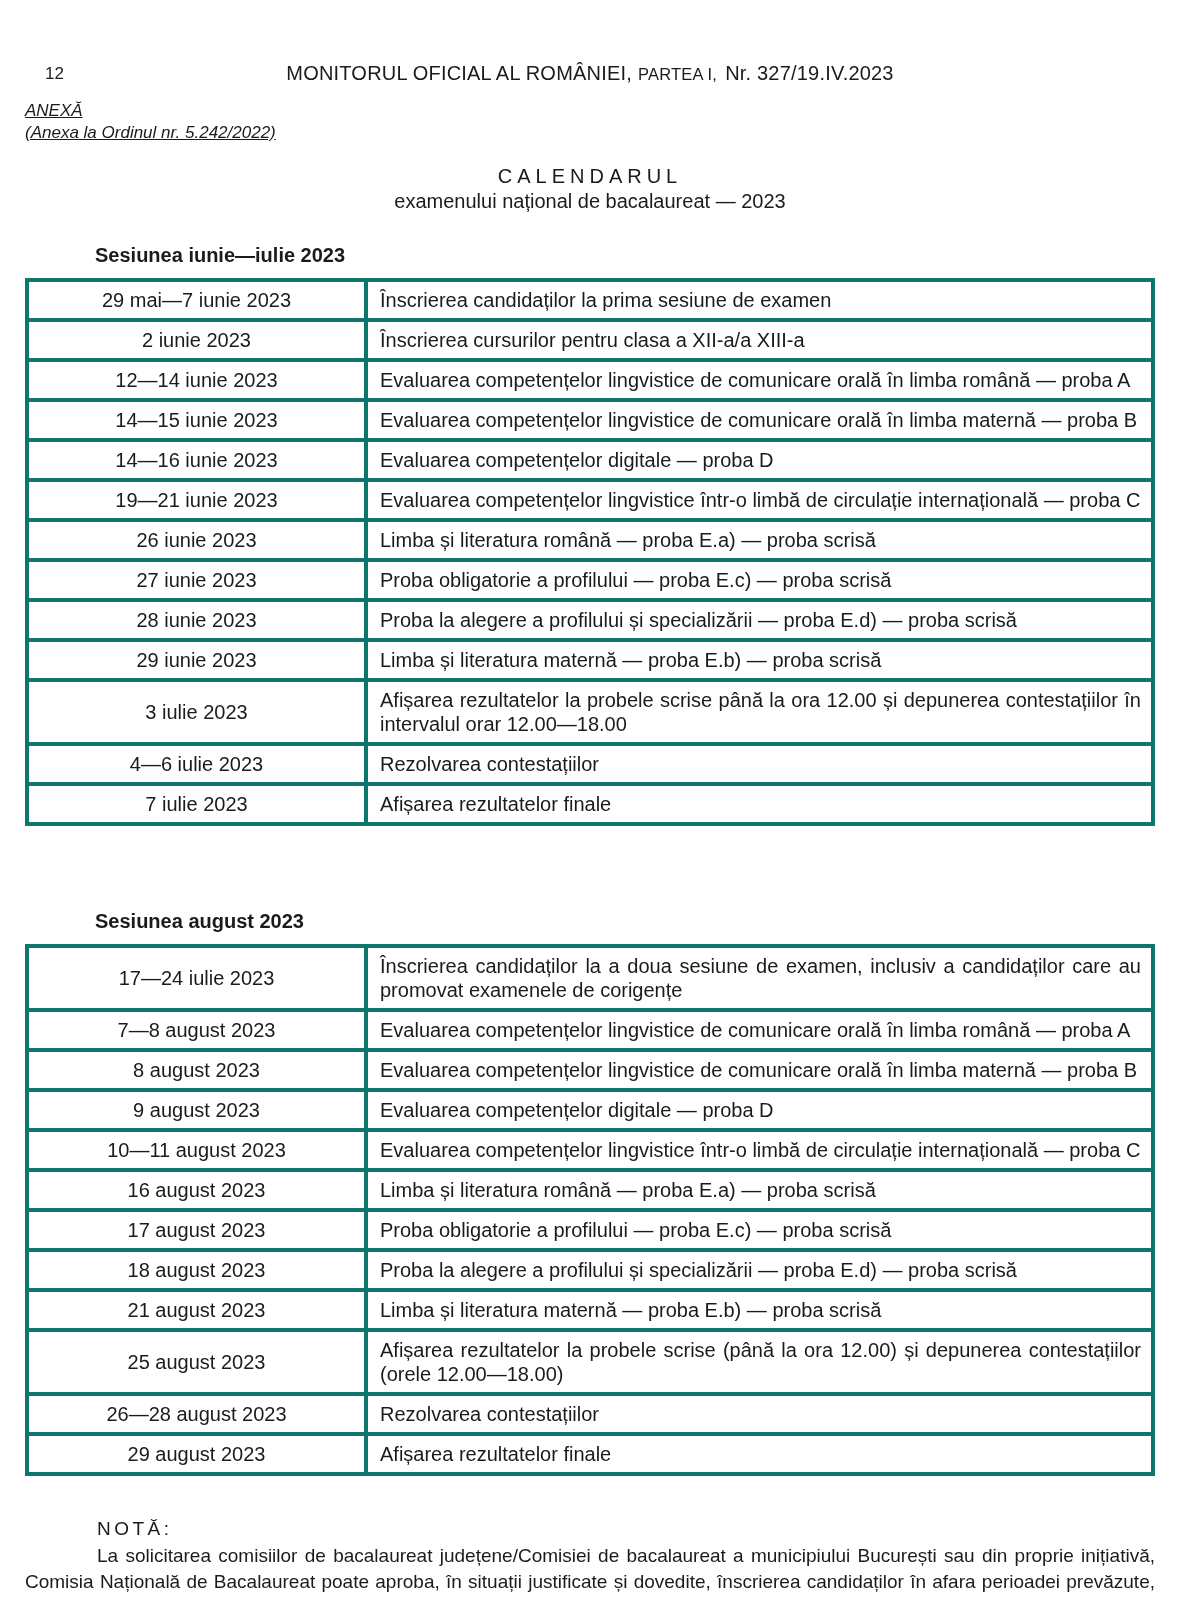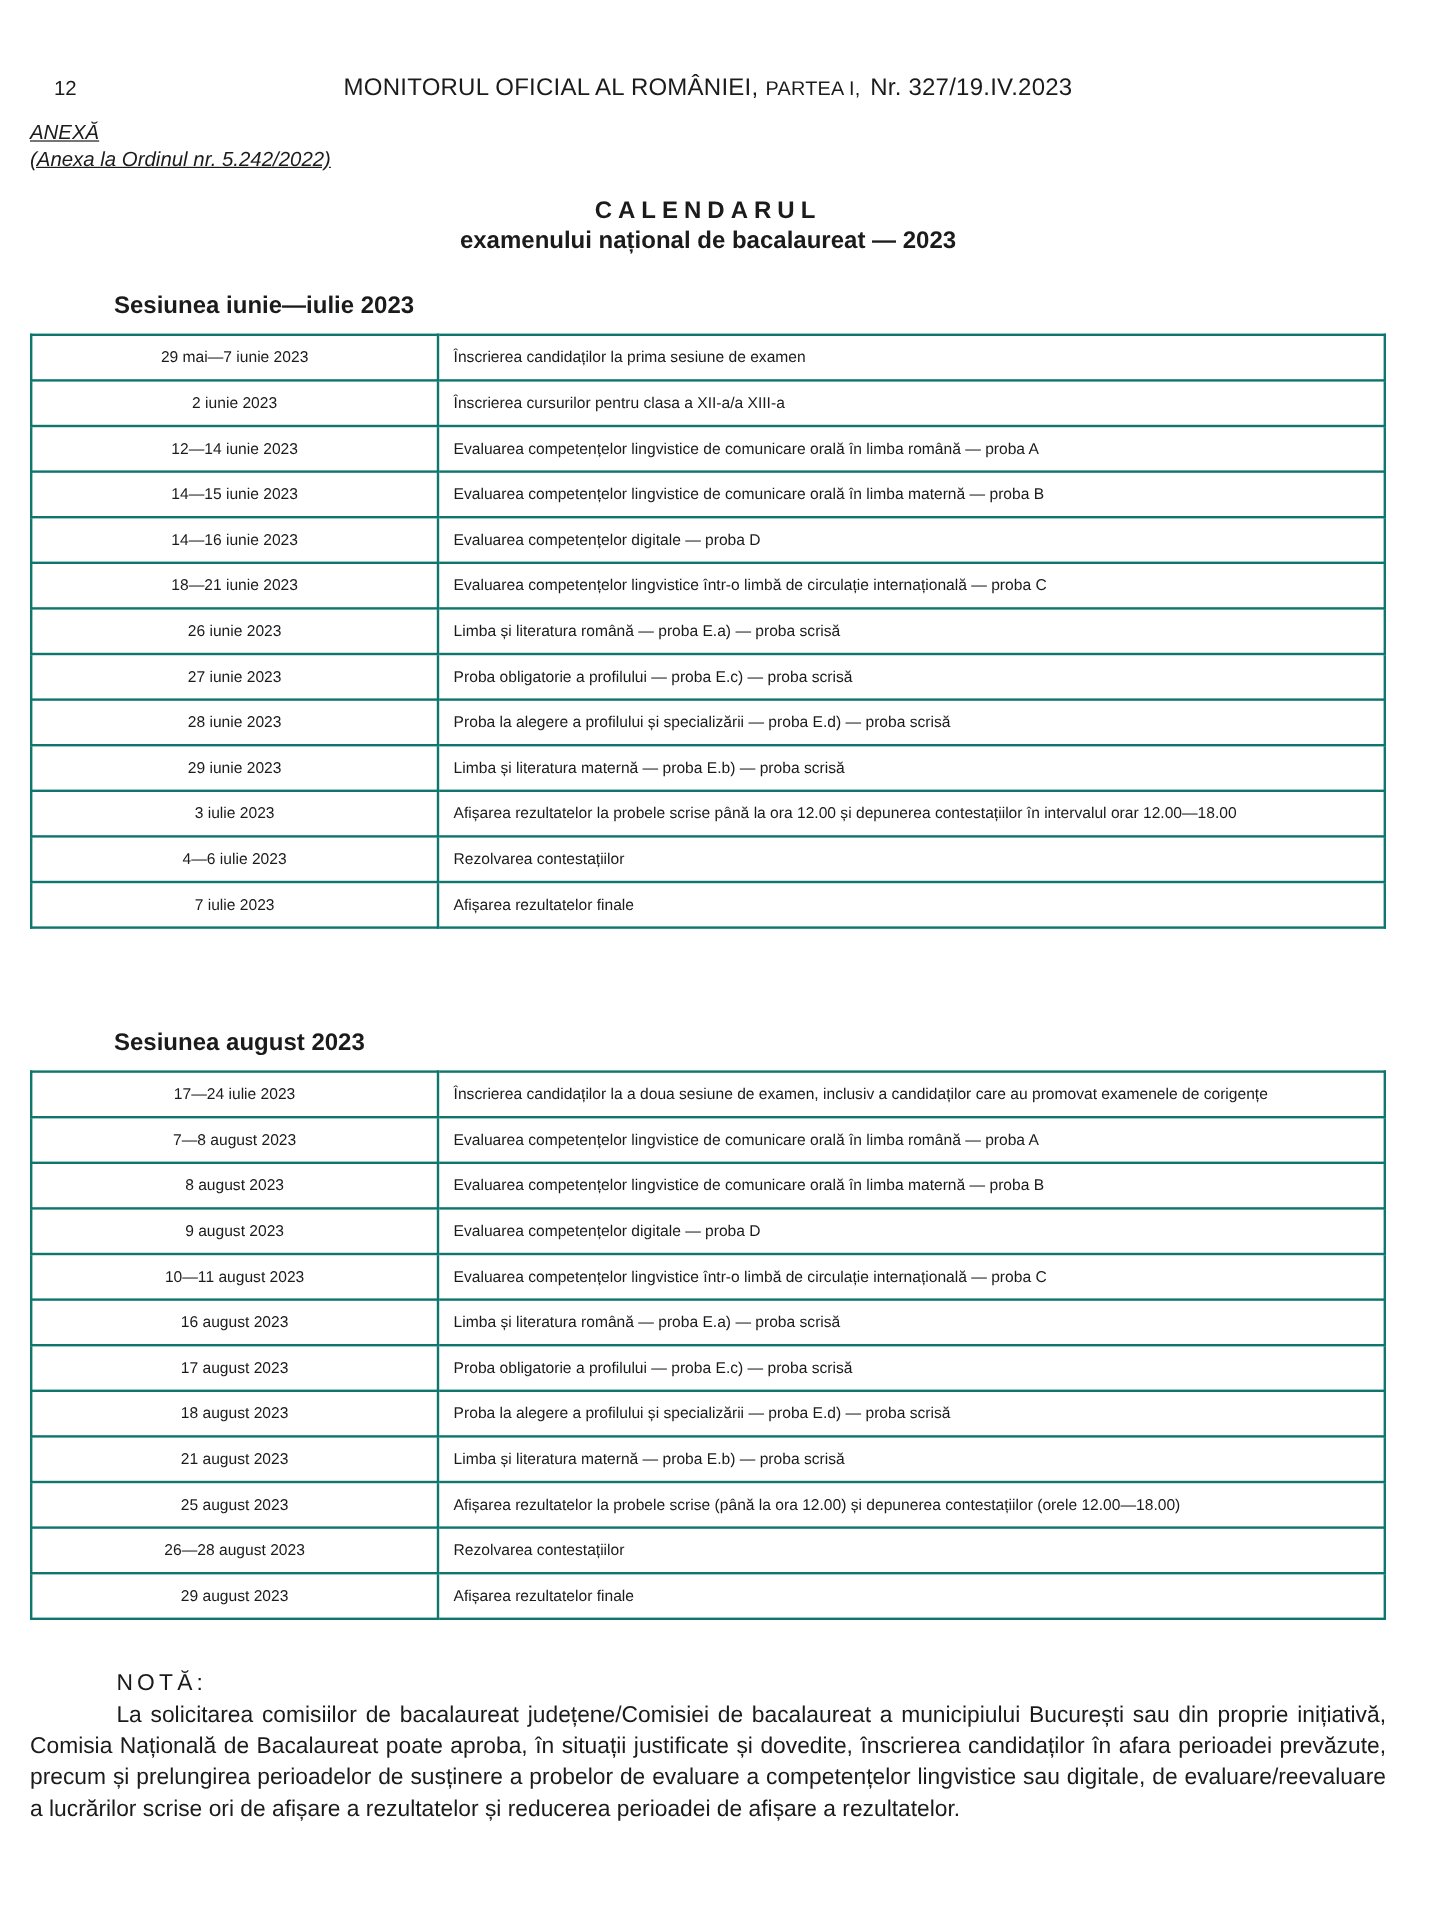--- a/index.html
+++ b/index.html
@@ -47,21 +47,21 @@
   .annex {
     font-style: italic;
     margin-top: 12px;
     font-size: 17px;
     line-height: 22px;
   }
   .annex .u { text-decoration: underline; }
   
   .doc-title {
     text-align: center;
-    font-weight: bold;
+    font-weight: normal;
     margin-top: 20px;
     font-size: 20px;
     line-height: 25px;
   }
   .doc-title .spaced { letter-spacing: 5px; }
   
   .session-heading {
     font-weight: bold;
     font-size: 20px;
     margin: 30px 0 0 70px;
@@ -70,22 +70,22 @@
     margin-top: 84px;
   }
   
   table.calendar {
     width: 1130px;
     border-collapse: collapse;
     table-layout: fixed;
     margin-top: 11px;
   }
   table.calendar td {
-    border: 2px solid #0f766e;
-    font-size: 13px;
+    border: 4px solid #0f766e;
+    font-size: 20px;
     line-height: 24px;
     padding: 6px 10px;
     vertical-align: middle;
   }
   table.calendar td.date {
     text-align: center;
   }
   table.calendar td.activity {
     text-align: justify;
     padding-left: 12px;
@@ -150,21 +150,21 @@
         </tr>
         <tr>
           <td class="date">14—15 iunie 2023</td>
           <td class="activity">Evaluarea competențelor lingvistice de comunicare orală în limba maternă — proba B</td>
         </tr>
         <tr>
           <td class="date">14—16 iunie 2023</td>
           <td class="activity">Evaluarea competențelor digitale — proba D</td>
         </tr>
         <tr>
-          <td class="date">18—21 iunie 2023</td>
+          <td class="date">19—21 iunie 2023</td>
           <td class="activity">Evaluarea competențelor lingvistice într-o limbă de circulație internațională — proba C</td>
         </tr>
         <tr>
           <td class="date">26 iunie 2023</td>
           <td class="activity">Limba și literatura română — proba E.a) — proba scrisă</td>
         </tr>
         <tr>
           <td class="date">27 iunie 2023</td>
           <td class="activity">Proba obligatorie a profilului — proba E.c) — proba scrisă</td>
         </tr>

